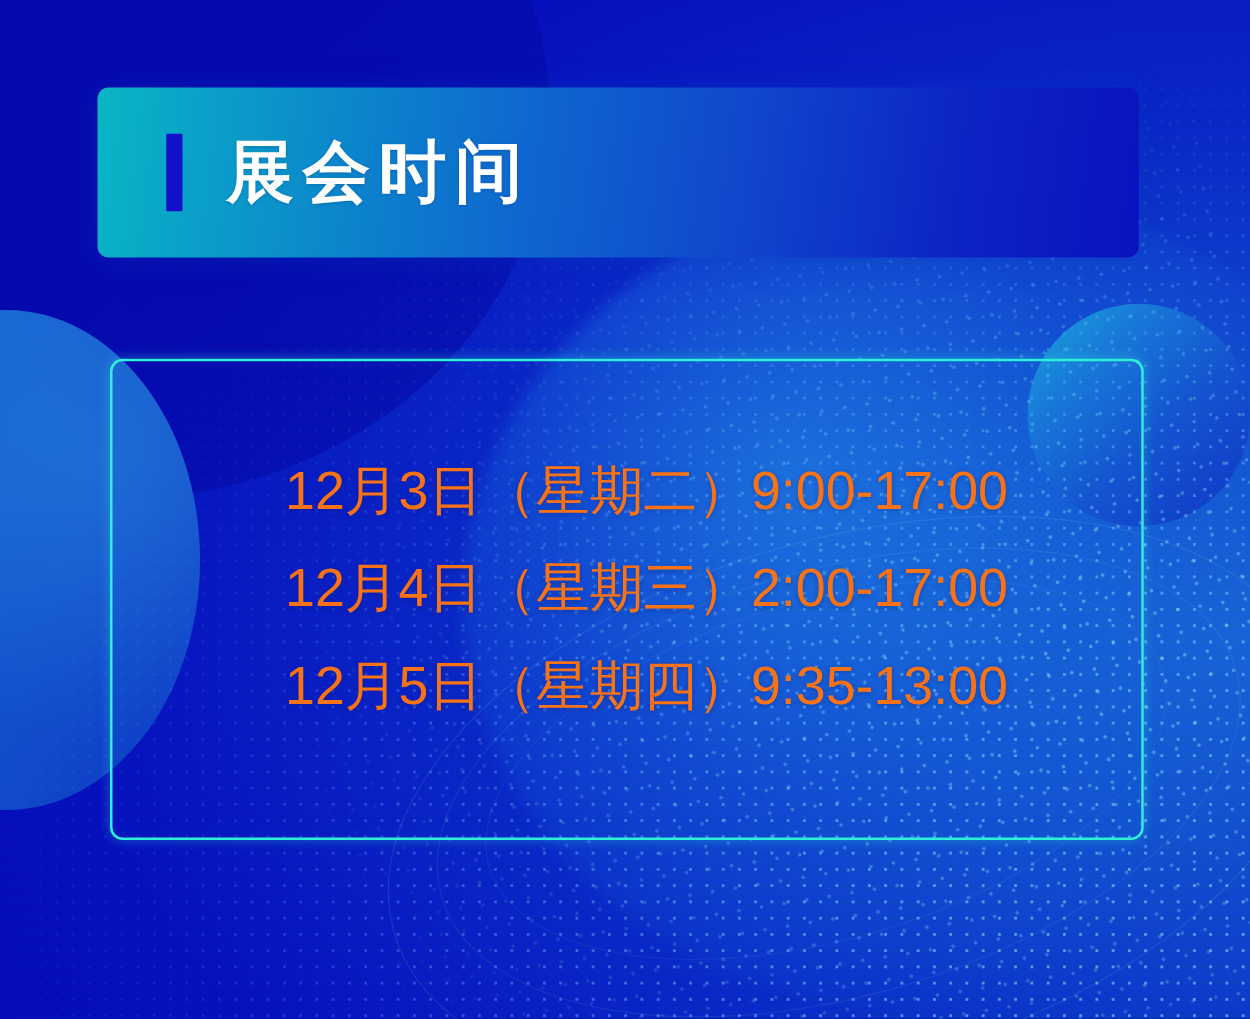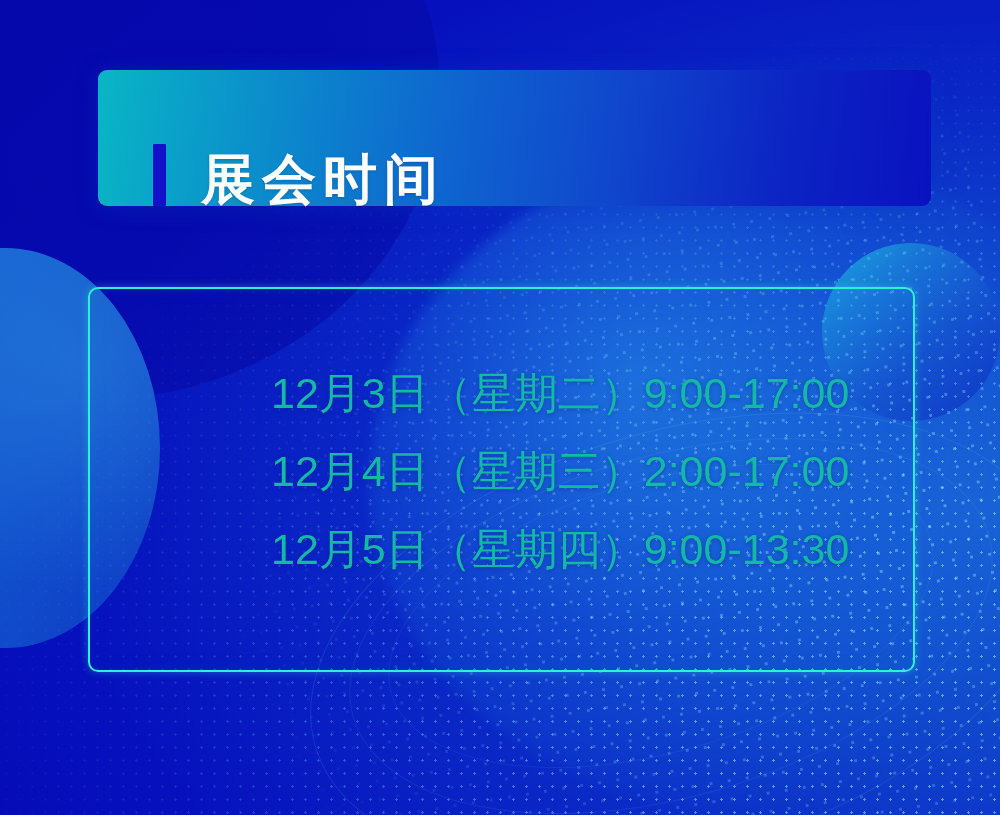--- a/index.html
+++ b/index.html
@@ -111,35 +111,35 @@
     border-radius: 50%;
     border: 1px solid rgba(130,220,255,0.13);
     transform: rotate(-16deg);
   }
   .wave.w2 { left: 340px; top: 455px; width: 660px; height: 340px; border-color: rgba(130,220,255,0.10); }
   .wave.w3 { left: 380px; top: 480px; width: 560px; height: 270px; border-color: rgba(130,220,255,0.08); }
 
   
   .title-banner {
     position: absolute;
-    left: 98px;
+    left: 78px;
     top: 70px;
     width: 833px;
     height: 136px;
     border-radius: 9px;
     background: linear-gradient(97deg,
         #09b6c4 0%,
         #0aa3c8 9%,
         #0c82cc 26%,
         #0f62cf 44%,
         #1046cc 62%,
         #0c24c3 82%,
         #0a12bf 100%);
     display: flex;
-    align-items: flex-end;
+    align-items: center;
     box-shadow: 0 2px 22px rgba(10,60,190,0.35);
   }
   .title-accent-bar {
     width: 13px;
     height: 62px;
     background: #1210c9;
     margin-left: 55px;
     flex: 0 0 auto;
     border-radius: 1px;
   }
@@ -167,29 +167,28 @@
     box-shadow: 0 0 9px rgba(45,235,215,0.35), inset 0 0 22px rgba(40,200,230,0.05);
   }
 
   .dates {
     position: absolute;
     left: 228px;
     top: 372px;
     width: 560px;
   }
   .date-line {
-    color: #14b8a6;
+    color: #f97316;
     font-size: 43px;
     font-weight: 500;
     line-height: 1;
     white-space: nowrap;
     margin-bottom: 35px;
     letter-spacing: 0px;
     text-shadow: 0 1px 4px rgba(0,25,110,0.35);
-    margin-left: 43px;
   }
   .date-line:last-child { margin-bottom: 0; }
 </style>
 </head>
 <body>
 
 <div id="poster">
 
   <div class="bg-base"></div>
   <div class="bg-glow-topleft"></div>
@@ -208,16 +207,16 @@
   <div class="title-banner">
     <div class="title-accent-bar"></div>
     <div class="title-text">展会时间</div>
   </div>
 
   <div class="info-frame"></div>
 
   <div class="dates">
     <div class="date-line">12月3日（星期二）9:00-17:00</div>
     <div class="date-line">12月4日（星期三）2:00-17:00</div>
-    <div class="date-line">12月5日（星期四）9:00-13:30</div>
+    <div class="date-line">12月5日（星期四）9:35-13:00</div>
   </div>
 
 </div>
 
 </body></html>

